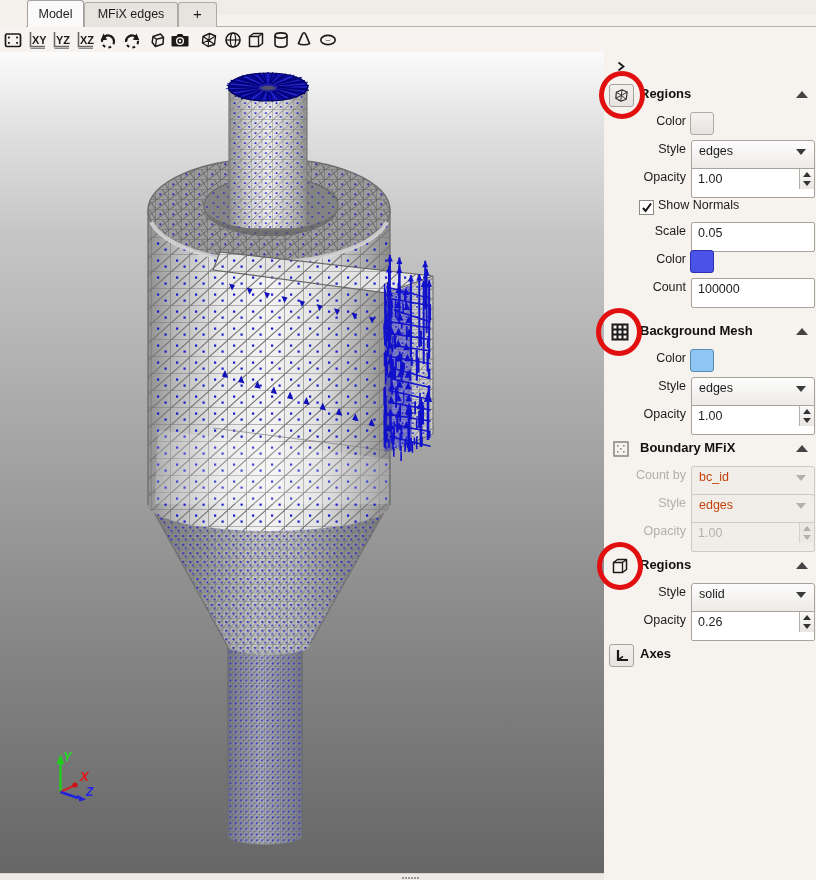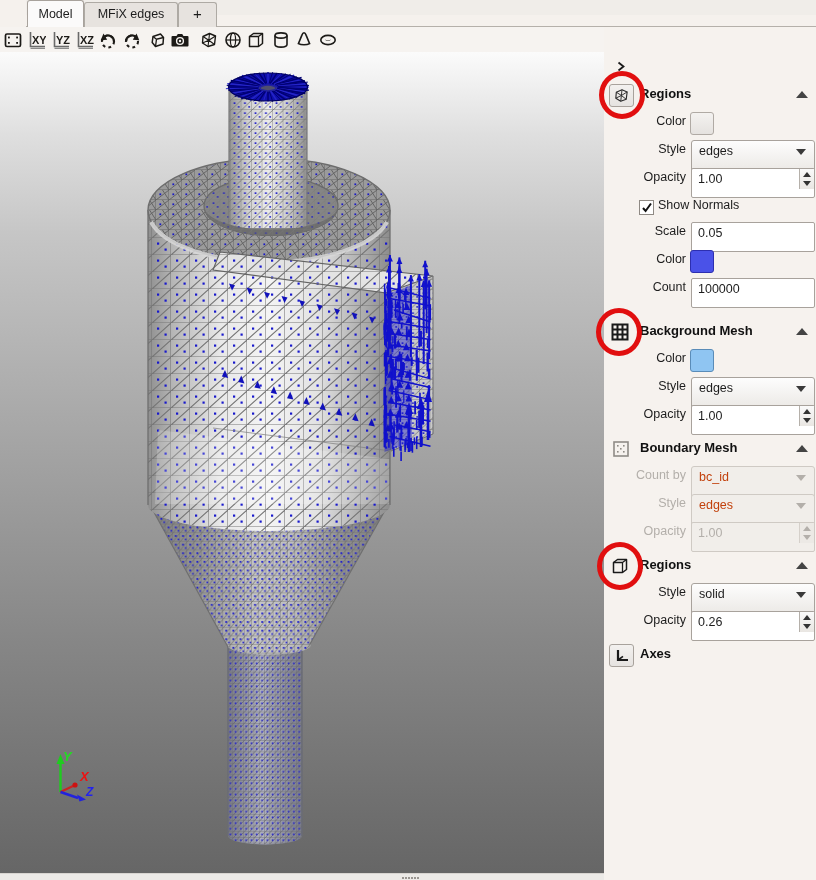--- a/index.html
+++ b/index.html
@@ -590,21 +590,21 @@
       </div>
     </div>
 <div class="fico" style="left:613px;top:441px"><svg width="16" height="16" viewBox="0 0 16 16">
 <rect x="1" y="1" width="14" height="14" fill="none" stroke="#8f8b86" stroke-width="1.6"></rect>
 <rect x="4" y="4" width="1.6" height="1.6" fill="#8f8b86"></rect>
         <rect x="10" y="4" width="1.6" height="1.6" fill="#8f8b86"></rect>
 <rect x="7" y="7" width="1.6" height="1.6" fill="#8f8b86"></rect>
 <rect x="4" y="10" width="1.6" height="1.6" fill="#8f8b86"></rect>
         <rect x="10" y="10" width="1.6" height="1.6" fill="#8f8b86"></rect>
       </svg></div>
-<div class="tt" style="left:640px;top:440px">Boundary Mesh</div>
+<div class="tt" style="left:640px;top:440px">Boundary MFiX</div>
 <div class="ua" style="left:796px;top:445px"></div>
 <div class="lb" style="left:616px;top:468px;width:70px;color:#b3afaa">Count by</div>
 <div class="combo dis" style="left:691px;top:466px">
       <span>bc_id</span>
       <i class="ca"></i>
     </div>
 <div class="lb" style="left:616px;top:496px;width:70px;color:#b3afaa">Style</div>
 <div class="combo dis" style="left:691px;top:494px">
       <span>edges</span>
       <i class="ca"></i>

